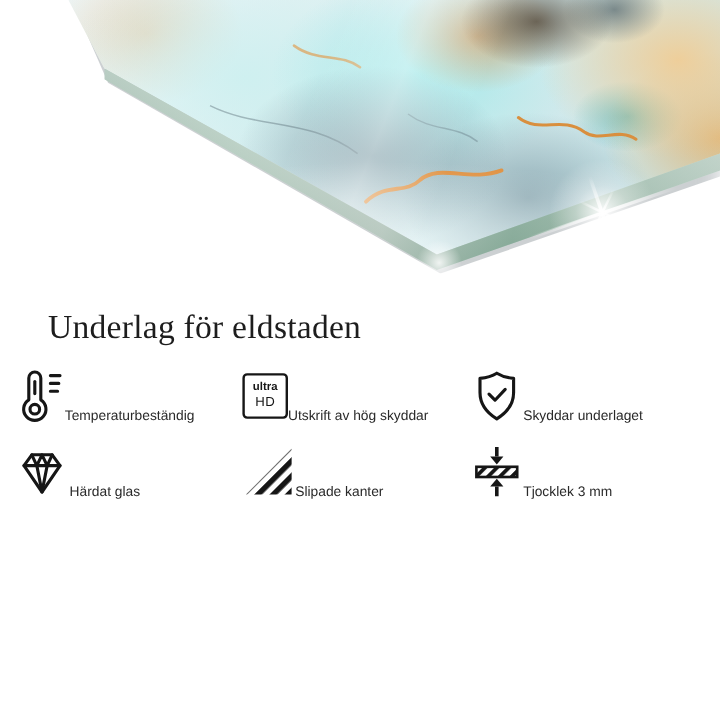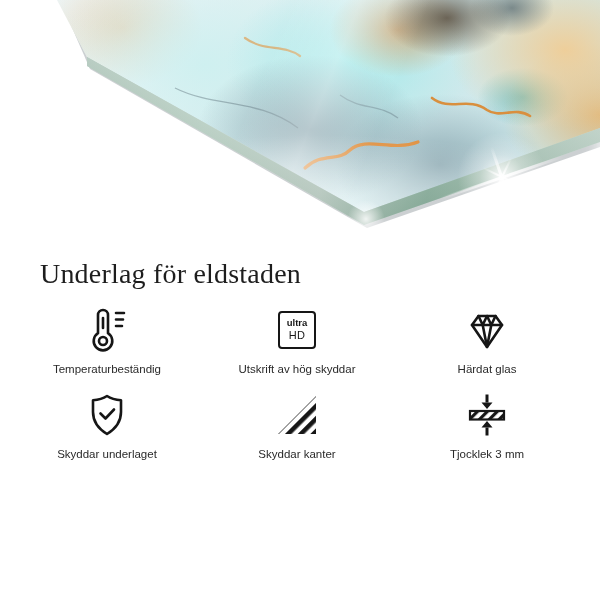--- a/index.html
+++ b/index.html
@@ -86,21 +86,21 @@
     color: #3c3c3c;
   }
 
   
   .features {
     display: grid;
     grid-template-columns: repeat(3, 1fr);
     margin: 15px 18px 0 12px;
     row-gap: 17px;
   }
-  .feature { display: flex; flex-direction: column; align-items: center; }
+  .feature { display: flex; flex-direction: row; align-items: flex-end; }
   .icon-box { height: 46px; display: flex; align-items: center; justify-content: center; color: #161616; }
   .feature-label { margin-top: 10px; font-size: 11.5px; color: #2a2a2a; white-space: nowrap; }
 
   .uhd-box {
     width: 38px; height: 38px;
     border: 2.6px solid #161616; border-radius: 4px;
     display: flex; flex-direction: column; align-items: center; justify-content: center;
   }
   .uhd-top    { font-size: 9.5px; font-weight: 700; line-height: 10px; }
   .uhd-bottom { font-size: 11px;  font-weight: 400; line-height: 15px; letter-spacing: 0.3px; }
@@ -162,52 +162,52 @@
         <div class="uhd-box">
           <div class="uhd-top">ultra</div>
           <div class="uhd-bottom">HD</div>
         </div>
       </div>
       <div class="feature-label">Utskrift av hög skyddar</div>
     </div>
 
     <div class="feature">
       <div class="icon-box">
+        <svg width="44" height="46" viewBox="0 0 44 46">
+          <path class="ic" d="M22 4 C18.5 6.2 13 7.8 8 8.3 V20 C8 30 13.5 36.8 22 42 C30.5 36.8 36 30 36 20 V8.3 C31 7.8 25.5 6.2 22 4 Z"></path>
+          <path class="ic" d="M15.5 21.5 L20.5 26.5 L29 17.5"></path>
+        </svg>
+      </div>
+      <div class="feature-label">Skyddar underlaget</div>
+    </div>
+
+    <div class="feature">
+      <div class="icon-box">
         <svg width="46" height="42" viewBox="0 0 46 42">
           <path class="ic" stroke-width="2.2" d="M8 16 L14.5 7 H31.5 L38 16 L23 38 Z"></path>
           <path class="ic" stroke-width="1.8" d="M8 16 H38"></path>
           <path class="ic" stroke-width="1.8" d="M14.5 7 L18.7 16 L23 7 L27.3 16 L31.5 7"></path>
           <path class="ic" stroke-width="1.8" d="M18.7 16 L23 38 M27.3 16 L23 38"></path>
         </svg>
       </div>
       <div class="feature-label">Härdat glas</div>
-    </div>
-
-    <div class="feature">
-      <div class="icon-box">
-        <svg width="44" height="46" viewBox="0 0 44 46">
-          <path class="ic" d="M22 4 C18.5 6.2 13 7.8 8 8.3 V20 C8 30 13.5 36.8 22 42 C30.5 36.8 36 30 36 20 V8.3 C31 7.8 25.5 6.2 22 4 Z"></path>
-          <path class="ic" d="M15.5 21.5 L20.5 26.5 L29 17.5"></path>
-        </svg>
-      </div>
-      <div class="feature-label">Skyddar underlaget</div>
     </div>
 
     <div class="feature">
       <div class="icon-box">
         <svg width="44" height="44" viewBox="0 0 44 44">
           <defs>
             <pattern id="hatchTri" width="9" height="9" patternUnits="userSpaceOnUse" patternTransform="rotate(45)">
               <rect x="0" y="0" width="4.6" height="9" fill="#161616"></rect>
             </pattern>
           </defs>
           <polygon points="3,41 41,41 41,3" fill="url(#hatchTri)"></polygon>
         </svg>
       </div>
-      <div class="feature-label">Skyddar kanter</div>
+      <div class="feature-label">Slipade kanter</div>
     </div>
 
     <div class="feature">
       <div class="icon-box">
         <svg width="44" height="46" viewBox="0 0 44 46">
           <defs>
             <pattern id="hatchBar" width="7" height="7" patternUnits="userSpaceOnUse" patternTransform="rotate(45)">
               <rect x="0" y="0" width="3.2" height="7" fill="#161616"></rect>
             </pattern>
           </defs>

